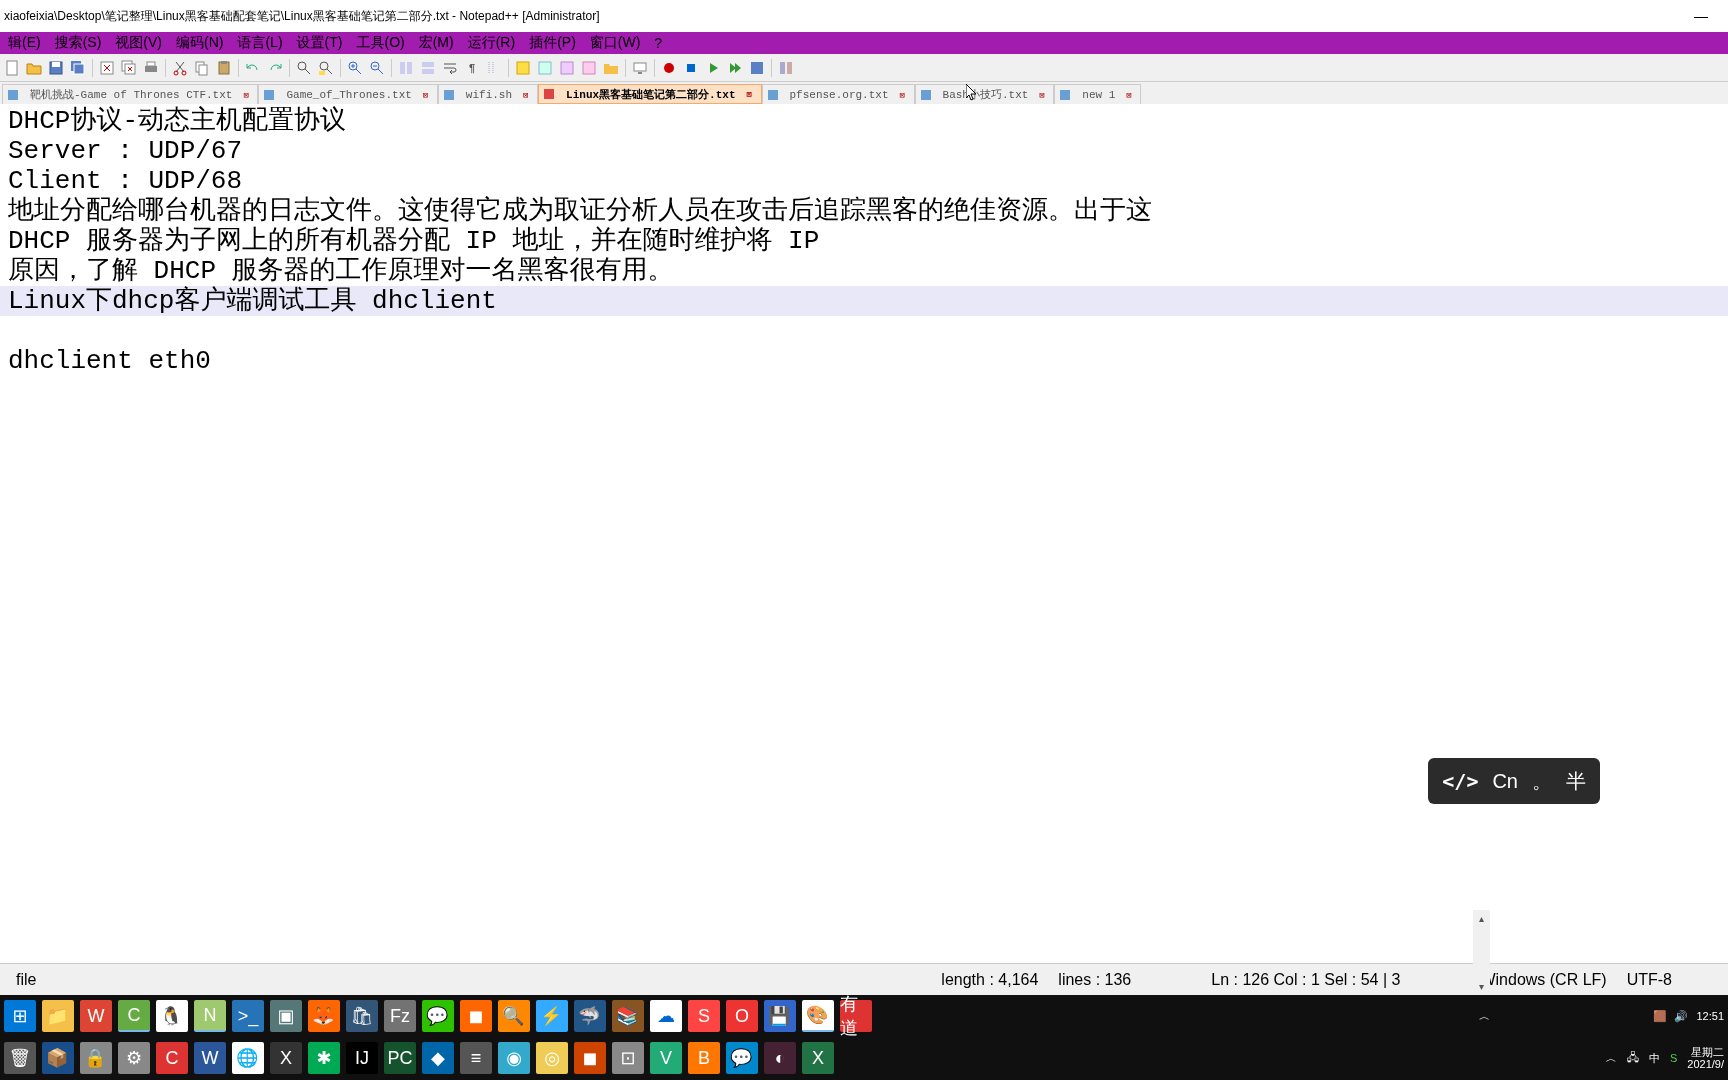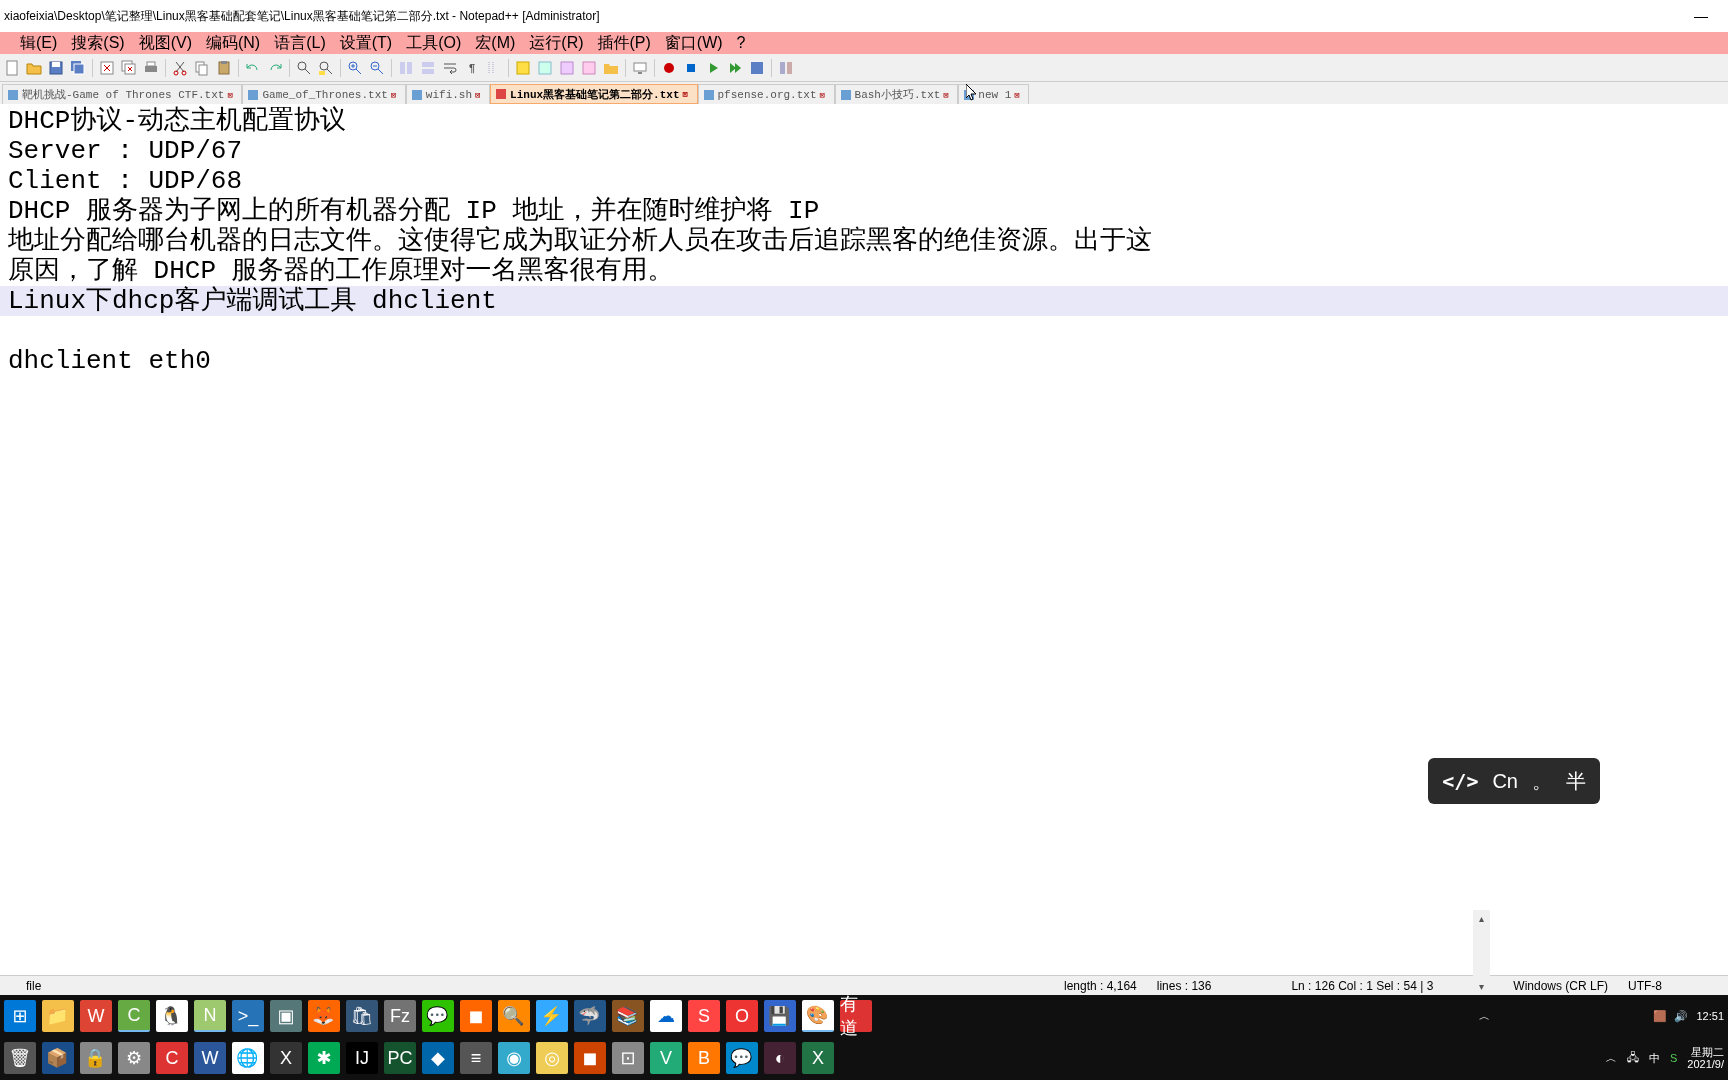--- a/index.html
+++ b/index.html
@@ -2,40 +2,40 @@
 <html><head>
 <meta charset="utf-8">
 <style>
 * { margin: 0; padding: 0; box-sizing: border-box; }
 body { font-family: "Microsoft YaHei", sans-serif; background: #fff; width: 1728px; height: 1080px; overflow: hidden; position: relative; }
 
 .titlebar { height: 22px; background: #fff; display: flex; align-items: center; padding: 16px 4px; font-size: 12px; color: #000; }
 .titlebar .title { flex: 1; }
 .titlebar .winbtn { width: 46px; height: 22px; display: flex; align-items: center; justify-content: center; font-size: 14px; }
 
-.menubar { height: 22px; background: #fca5a5; display: flex; align-items: center; padding: 0 14px; font-size: 16px; gap: 2px; }
+.menubar { height: 22px; background: #a21caf; display: flex; align-items: center; padding: 0 2px; font-size: 14px; gap: 2px; }
 .menubar .menu { padding: 0 6px; cursor: default; }
 
 .toolbar { height: 28px; background: #f0f0f0; border-bottom: 1px solid #ccc; display: flex; align-items: center; padding: 0 2px; gap: 2px; }
 .toolbar .tbtn { width: 20px; height: 20px; display: flex; align-items: center; justify-content: center; border: 1px solid transparent; }
 .toolbar .sep { width: 1px; height: 18px; background: #ccc; margin: 0 2px; }
 .toolbar svg { width: 16px; height: 16px; }
 
 .tabbar { height: 22px; background: #f0f0f0; display: flex; align-items: flex-end; padding: 0 2px; }
-.tab { display: flex; align-items: center; height: 20px; padding: 0 4px; font-size: 11px; font-family: "Courier New", monospace; background: #f0f0f0; border: 1px solid #ccc; border-bottom: none; gap: 3px; color: #555; }
+.tab { display: flex; align-items: center; height: 20px; padding: 0 4px; font-size: 11px; font-family: "Courier New", monospace; background: #f0f0f0; border: 1px solid #ccc; border-bottom: none; gap: 11px; color: #555; }
 .tab.active { background: #fff; }
 .tab .tabicon { width: 12px; height: 12px; }
 .tab .close { width: 10px; height: 10px; font-size: 9px; color: #a00; }
 
 .editor { position: relative; background: #fff; font-family: "SimSun","Courier New",monospace; font-size: 26px; line-height: 30px; padding: 2px 0; height: 672px; overflow: hidden; }
 .editor .line { white-space: pre; padding-left: 8px; }
 .hl { background: #e8e8f8; display: inline-block; }
 .hlline { background: #e8e8f8; }
 
-.statusbar { position: absolute; bottom: 85px; left: 0; right: 0; height: 20px; background: #f0f0f0; border-top: 1px solid #ccc; display: flex; align-items: center; font-size: 12px; padding: 0 16px; }
+.statusbar { position: absolute; bottom: 85px; left: 0; right: 0; height: 32px; background: #f0f0f0; border-top: 1px solid #ccc; display: flex; align-items: center; font-size: 16px; padding: 0 6px; }
 .statusbar .sl { padding: 0 10px; }
 .statusbar .spacer { flex: 1; }
 
 .taskbar { position: absolute; bottom: 0; left: 0; right: 0; height: 85px; background: #101010; display: flex; flex-direction: column; }
 .taskbar-row { height: 42px; display: flex; align-items: center; padding: 0 4px; gap: 6px; }
 .tbicon { width: 32px; height: 32px; display: flex; align-items: center; justify-content: center; border-radius: 2px; font-size: 18px; color: #fff; }
 .tbicon.active { border-bottom: 2px solid #76b9ed; }
 
 .taskbar .right { margin-left: auto; display: flex; align-items: center; gap: 10px; color: #fff; font-size: 11px; }
 
@@ -320,22 +320,22 @@
   </div>
 </div>
 
 <div class="editor">
   <div class="line">DHCP协议-动态主机配置协议</div>
   <div class="line">Server : UDP/67</div>
   <div class="line">Client : UDP/68</div>
   <div class="line"></div>
   <div class="line"></div>
   <div class="line"></div>
+  <div class="line">地址分配给哪台机器的日志文件。这使得它成为取证分析人员在攻击后追踪黑客的绝佳资源。出于这</div>
   <div class="line">DHCP 服务器为子网上的所有机器分配 IP 地址，并在随时维护将 IP</div>
-  <div class="line">地址分配给哪台机器的日志文件。这使得它成为取证分析人员在攻击后追踪黑客的绝佳资源。出于这</div>
   <div class="line">原因，了解 DHCP 服务器的工作原理对一名黑客很有用。</div>
   <div class="line"></div>
   <div class="line"></div>
   <div class="line hlline"><span class="hl">Linux下dhcp客户端调试工具 dhclient </span></div>
   <div class="line"><span class="hl" style="width:560px;display:inline-block;padding-left:12px;"></span></div>
   <div class="line"></div>
   <div class="line"></div>
   <div class="line">dhclient eth0</div>
 </div>
 

